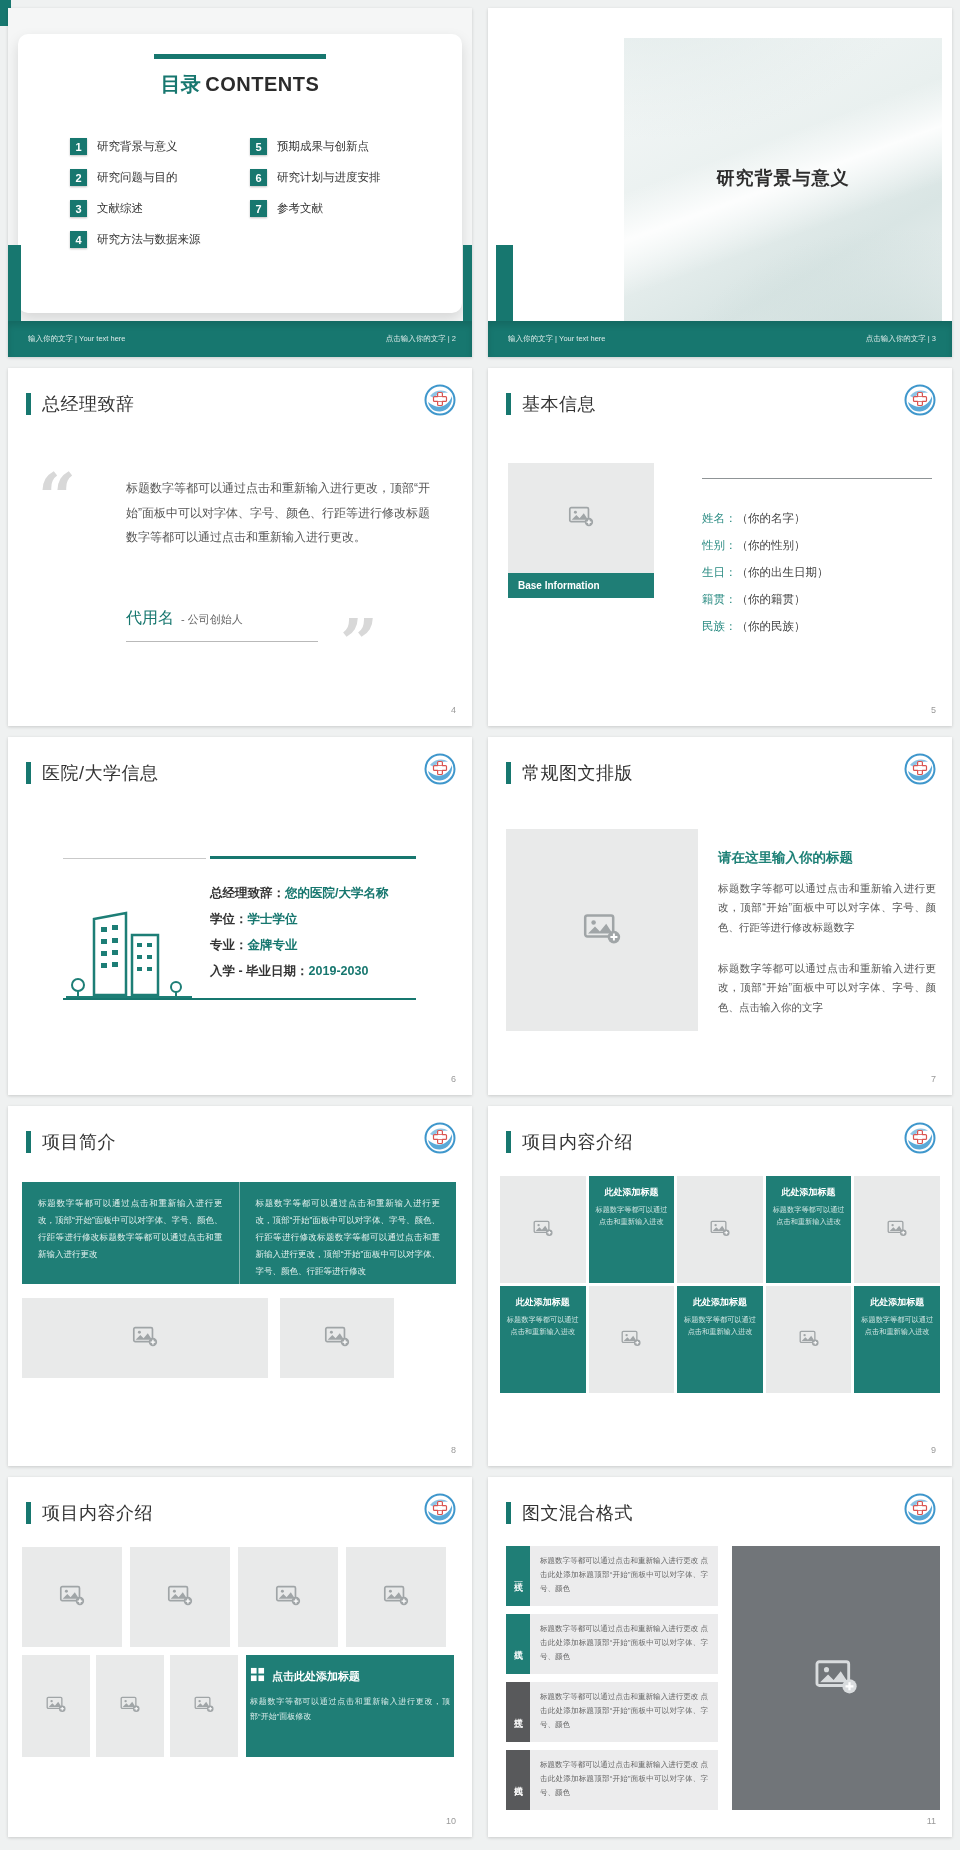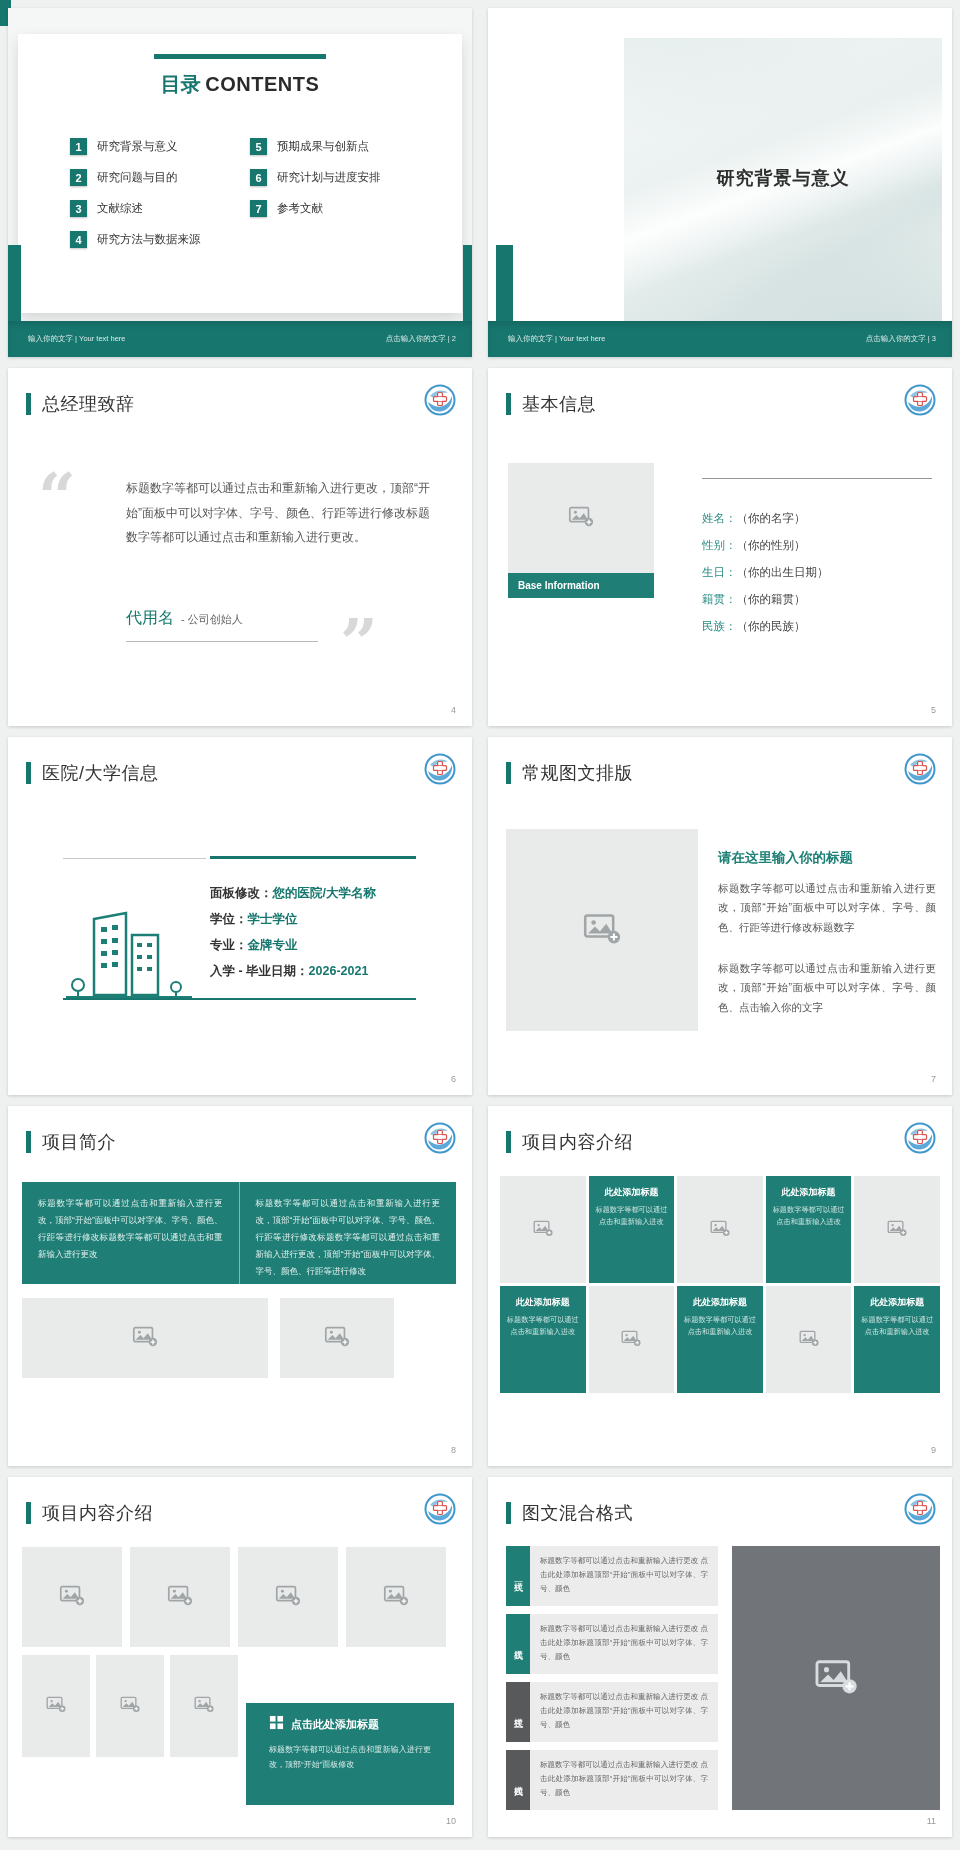--- a/index.html
+++ b/index.html
@@ -39,21 +39,21 @@
   .t-footer{
     position:absolute;left:0;right:0;bottom:0;height:36px;background:var(--teal);
     box-shadow:inset 0 4px 6px rgba(0,0,0,.12);
     display:flex;align-items:center;justify-content:space-between;
     padding:0 16px 0 20px;font-size:7.5px;color:rgba(255,255,255,.85);
   }
 
   
   .toc-slide{background:#f5f6f6;}
   .toc-card{position:absolute;left:10px;right:10px;top:26px;bottom:44px;background:#fff;
-    box-shadow:0 6px 14px rgba(0,0,0,.13);}
+    box-shadow:0 6px 14px rgba(0,0,0,.13);border-radius:10px;}
   .toc-title{ text-align:center;margin-top:20px;}
   .toc-accent{display:block;width:172px;height:5px;background:var(--teal);margin:0 auto 12px;}
   .toc-zh{font-size:20px;font-weight:bold;color:var(--teal);}
   .toc-en{font-size:20px;font-weight:bold;color:#2b2b2b;letter-spacing:.5px;}
   .toc-cols{display:flex;margin:40px 0 0 52px;}
   .toc-col{width:180px;}
   .toc-item{display:flex;align-items:center;margin-bottom:14px;}
   .toc-num{flex:none;width:17px;height:17px;background:var(--teal);color:#fff;font-weight:bold;
     font-size:11px;display:flex;align-items:center;justify-content:center;margin-right:10px;
     box-shadow:0 1px 2px rgba(0,0,0,.25);}
@@ -129,21 +129,21 @@
   .cb-teal{background:var(--teal-box);color:#fff;padding:10px 6px;text-align:center;}
   .cb-title{font-size:9px;font-weight:bold;margin-bottom:5px;}
   .cb-text{font-size:7.2px;line-height:1.65;color:#cfe5e2;}
 
   
   .g-top{position:absolute;left:14px;top:70px;display:flex;gap:8px;}
   .g-top .ph{width:100px;height:100px;}
   .g-bot{position:absolute;left:14px;top:178px;display:flex;gap:6px;}
   .g-bot .ph{width:68px;height:102px;}
   .g-box{position:absolute;left:238px;right:18px;top:178px;height:102px;background:var(--teal-box);
-    padding:12px 23px;margin-top:48px;}
+    padding:12px 4px;}
   .g-box-head{display:flex;align-items:center;gap:7px;}
   .g-box-title{font-size:11px;font-weight:bold;color:#fff;}
   .g-box-text{margin-top:8px;font-size:8px;line-height:1.9;color:#d9ecea;text-align:justify;}
 
   
   .md-rows{position:absolute;left:18px;top:69px;width:212px;}
   .md-row{display:flex;height:60px;margin-bottom:8px;}
   .md-tab{flex:none;width:24px;display:flex;align-items:center;justify-content:center;
     color:#fff;font-size:9px;letter-spacing:1px;writing-mode:vertical-rl;text-orientation:upright;}
   .md-tab.teal{background:var(--teal-box);} .md-tab.gray{background:#58595b;}
@@ -333,24 +333,24 @@
     <g stroke="#1d7e76" stroke-width="2" fill="none">
       <circle cx="14" cy="80" r="6"></circle>
             <path d="M14 86 v6"></path>
       <circle cx="112" cy="82" r="5"></circle>
             <path d="M112 87 v5"></path>
       <path d="M2 92 h126"></path>
     </g>
   </svg>
 </span>
     <div class="hu-rows">
-      <div class="hu-row"><span class="hu-label">面板修改：</span><span class="hu-val">您的医院/大学名称</span></div>
+      <div class="hu-row"><span class="hu-label">总经理致辞：</span><span class="hu-val">您的医院/大学名称</span></div>
       <div class="hu-row"><span class="hu-label">学位：</span><span class="hu-val">学士学位</span></div>
       <div class="hu-row"><span class="hu-label">专业：</span><span class="hu-val">金牌专业</span></div>
-      <div class="hu-row"><span class="hu-label">入学 - 毕业日期：</span><span class="hu-val">2026-2021</span></div>
+      <div class="hu-row"><span class="hu-label">入学 - 毕业日期：</span><span class="hu-val">2019-2030</span></div>
     </div>
     <div class="hu-line-bot"></div>
     <div class="pagenum">6</div>
   </div>
 
   <div class="slide h358">
     <div class="s-head">
       <span class="s-bar"></span>
       <span class="s-title">常规图文排版</span>
     </div>

